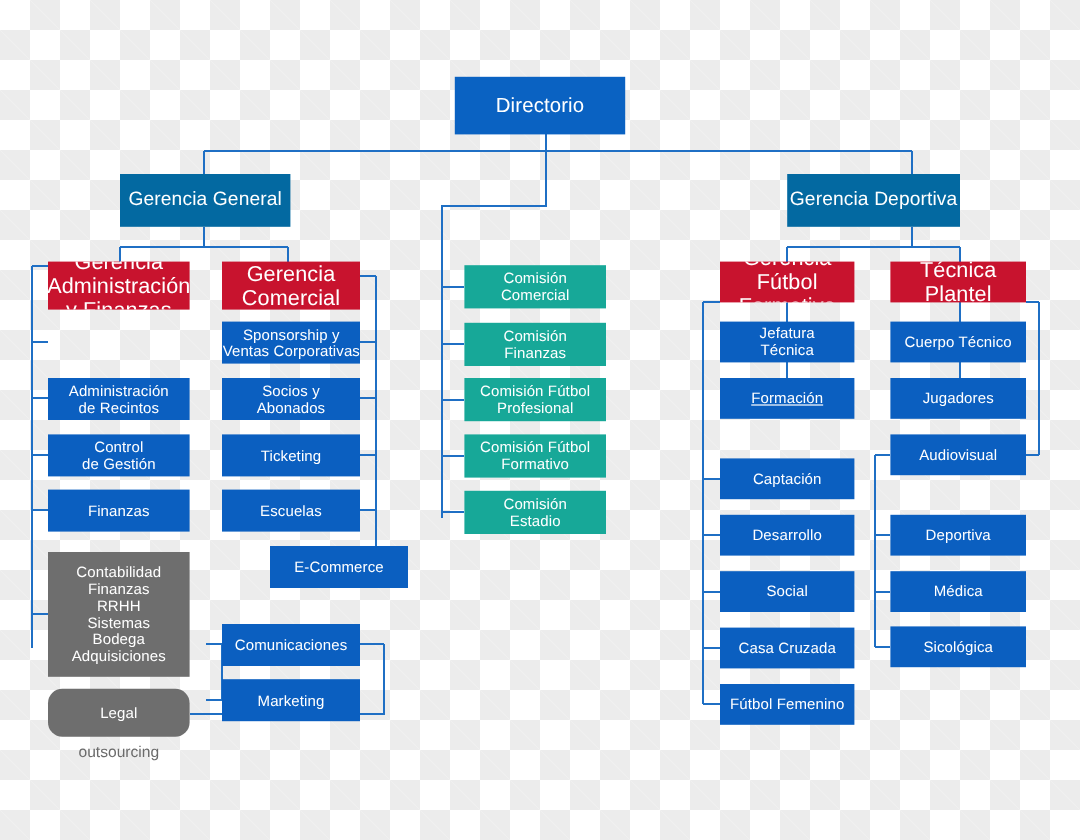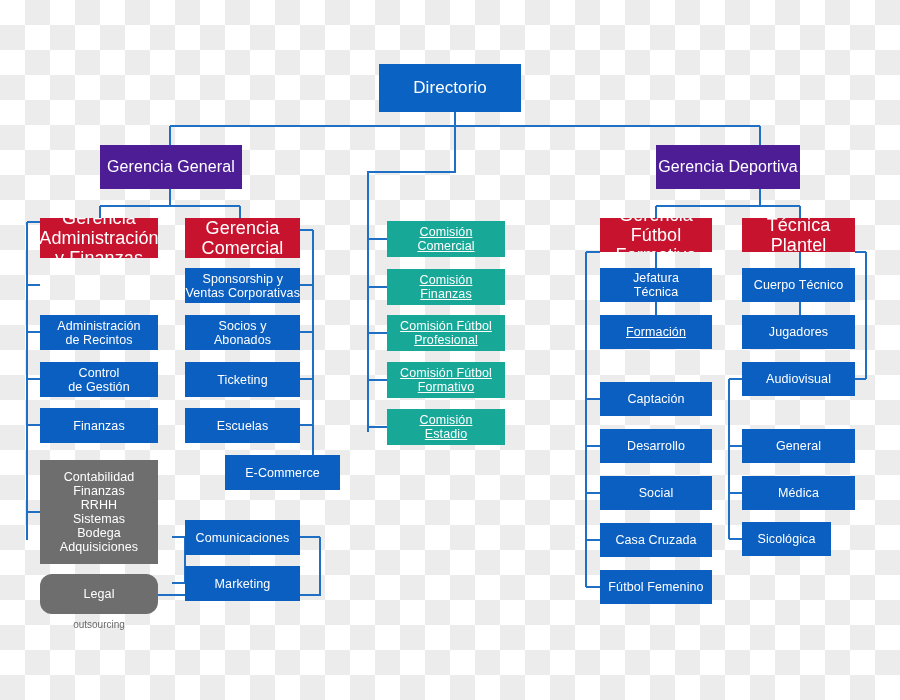--- a/index.html
+++ b/index.html
@@ -32,29 +32,29 @@
     box-sizing:border-box;
     display:flex;align-items:center;justify-content:center;
     text-align:center;
     color:#ffffff;
     line-height:1.12;
     white-space:pre-line;
     letter-spacing:.1px;
     overflow:hidden;
   }
   .root      { background:#0a62c2; font-size:17px; }
-  .navy      { background:#4c1d95; font-size:16px; }
+  .navy      { background:#0369a1; font-size:16px; }
   .red       { background:#c8132e; font-size:18px; }
   .blue      { background:#0b5fc0; font-size:12.5px; }
-  .teal      { background:#17a898; font-size:12.5px;text-decoration:underline; }
+  .teal      { background:#17a898; font-size:12.5px; }
   .gray      { background:#6e6e6e; font-size:12.5px; }
   .caption{
     position:absolute;
     color:#6b6b6b;
-    font-size:10px;
+    font-size:13px;
     text-align:center;
     white-space:nowrap;
   }
 </style>
 </head>
 <body>
 
 <div id="checker"></div>
 
 <div id="chart">
@@ -262,22 +262,22 @@
   <div class="node blue" style="left:742px;top:268px;width:113px;height:34px;">
     <span>Cuerpo Técnico</span>
   </div>
   <div class="node blue" style="left:742px;top:315px;width:113px;height:34px;">
     <span>Jugadores</span>
   </div>
   <div class="node blue" style="left:742px;top:362px;width:113px;height:34px;">
     <span>Audiovisual</span>
   </div>
   <div class="node blue" style="left:742px;top:429px;width:113px;height:34px;">
-    <span>General</span>
+    <span>Deportiva</span>
   </div>
   <div class="node blue" style="left:742px;top:476px;width:113px;height:34px;">
     <span>Médica</span>
   </div>
-  <div class="node blue" style="left:742px;top:522px;width:89px;height:34px;">
+  <div class="node blue" style="left:742px;top:522px;width:113px;height:34px;">
     <span>Sicológica</span>
   </div>
 
 </div>
 
 </body></html>

